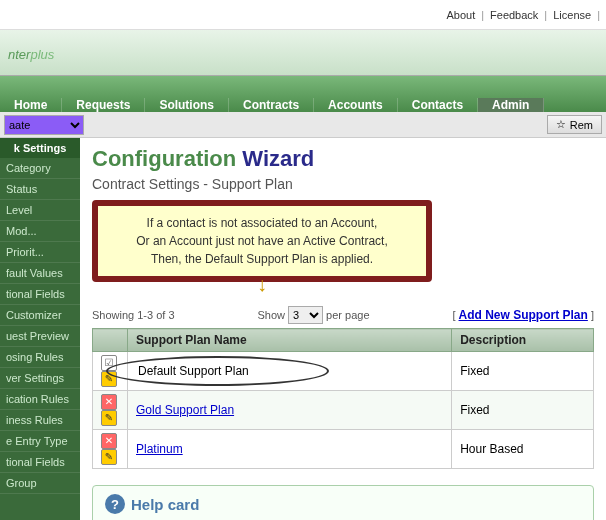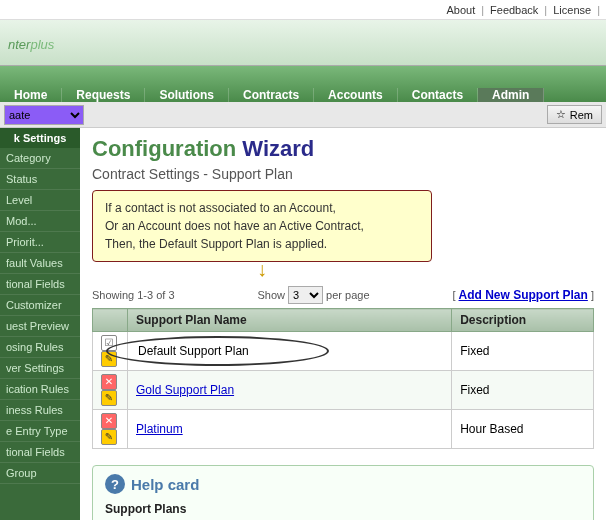--- a/index.html
+++ b/index.html
@@ -7,21 +7,21 @@
 
     
     .top-bar {
       background: #fff;
       display: flex;
       justify-content: flex-end;
       align-items: center;
       padding: 2px 6px;
       font-size: 11px;
       border-bottom: 1px solid #ddd;
-      height: 20px;
+      height: 30px;
       text-align: right;
     }
     .top-bar a { color: #333; text-decoration: none; margin-left: 6px; }
     .top-bar span { color: #999; margin-left: 6px; }
 
     
     .header-area {
       background: linear-gradient(to bottom, #e8f4e8, #c8e0c8);
       display: flex;
       align-items: center;
@@ -138,30 +138,31 @@
     .section-title {
       font-size: 14px;
       color: #555;
       margin-bottom: 8px;
       font-weight: normal;
     }
 
     
     .tooltip-box {
       background: #ffffcc;
-      border: 1px solid #7f1d1d;
+      border: 6px solid #7f1d1d;
       border-radius: 4px;
       padding: 8px 12px;
       font-size: 12px;
       color: #333;
       line-height: 1.5;
       max-width: 340px;
       position: relative;
       margin-bottom: 4px;
       margin-top: 4px;
+      text-align: center;
     }
     .tooltip-arrow {
       position: absolute;
       bottom: -18px;
       left: 50%;
       transform: translateX(-50%);
       font-size: 20px;
       color: #cc9900;
       line-height: 1;
     }
@@ -344,21 +345,21 @@
   <div class="content">
 
     <div class="config-wizard-title">
       <span class="config">Configuration</span>
       <span class="wizard">Wizard</span>
     </div>
     <div class="section-title">Contract Settings - Support Plan</div>
 
     <div class="tooltip-box">
       <div>If a contact is not associated to an Account,</div>
-      <div>Or an Account does not have an Active Contract,</div>
+      <div>Or an Account just not have an Active Contract,</div>
       <div>Then, the Default Support Plan is applied.</div>
       <div class="tooltip-arrow">↓</div>
     </div>
 
     <div class="table-section">
       <div class="table-controls">
         <span class="paging-info">Showing 1-3 of 3</span>
         <span>
           <span>Show</span>
           <select class="show-select">

